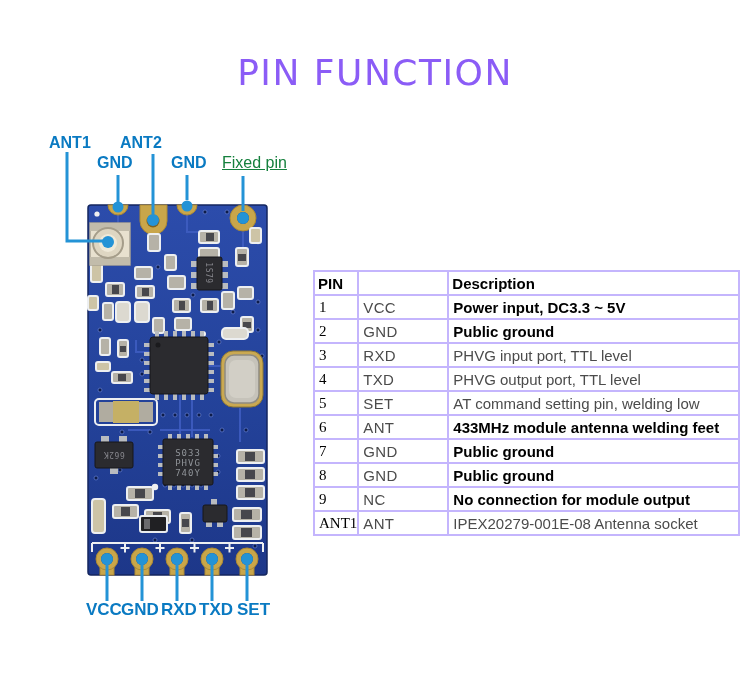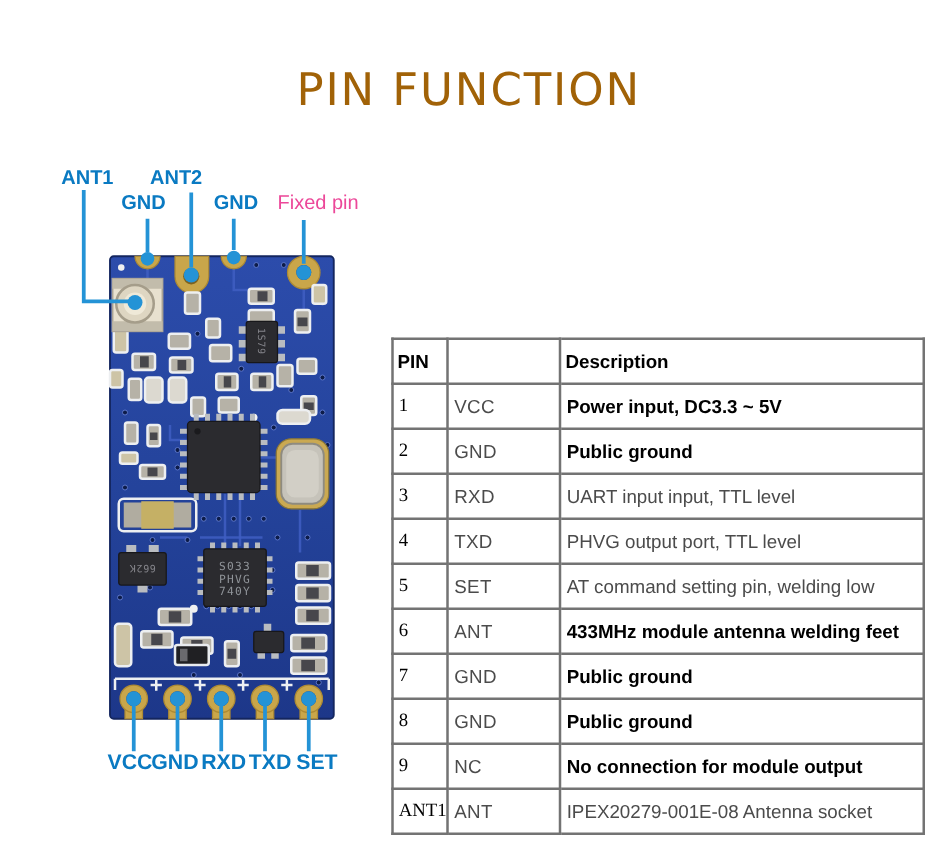--- a/index.html
+++ b/index.html
@@ -3,34 +3,34 @@
 <meta charset="utf-8">
 <style>
   html,body{margin:0;padding:0;}
   body{
     width:750px;height:676px;position:relative;background:#ffffff;
     font-family:"Liberation Sans","DejaVu Sans",sans-serif;overflow:hidden;
   }
   .title{
     position:absolute;left:0;right:0;top:28px;text-align:center;
     font-family:"DejaVu Sans","Liberation Sans",sans-serif;
-    font-size:36px;letter-spacing:1.5px;color:#a16207;font-weight:400;
+    font-size:36px;letter-spacing:1.5px;color:#8b5cf6;font-weight:400;
   }
   svg.module{position:absolute;left:0;top:0;pointer-events:none;}
   .lbl{position:absolute;white-space:nowrap;}
   .blue{color:#0a7ac2;font-weight:bold;font-size:16px;}
-  .black{color:#ec4899;font-weight:normal;font-size:16px;}
+  .black{color:#15803d;font-weight:normal;font-size:16px;text-decoration:underline;}
   .botlbl{color:#0a7ac2;font-weight:bold;font-size:17px;}
   
   table.pins{
     position:absolute;left:313px;top:270px;border-collapse:collapse;table-layout:fixed;
     background:#fff;
   }
   table.pins td,table.pins th{
-    border:2px solid #737373;height:36px;padding:0 0 0 4px;box-sizing:border-box;
+    border:2px solid #c4b5fd;height:24px;padding:0 0 0 4px;box-sizing:border-box;
     vertical-align:middle;white-space:nowrap;overflow:hidden;font-size:15px;text-align:left;
   }
   table.pins th{font-weight:bold;color:#000;padding-left:3px;}
   td.c-pin{width:44px;text-align:center;padding-left:0;
     font-family:"Liberation Serif","DejaVu Serif",serif;font-size:16px;color:#000;}
   th.c-pin{width:44px;}
   td.c-name{width:90px;color:#4b4b4b;letter-spacing:.3px;}
   th.c-name{width:90px;}
   td.c-desc{width:291px;padding-left:5px;}
   th.c-desc{width:291px;padding-left:5px;}
@@ -386,21 +386,21 @@
       <td class="c-desc b">Power input, DC3.3 ~ 5V</td>
     </tr>
     <tr>
       <td class="c-pin">2</td>
       <td class="c-name">GND</td>
       <td class="c-desc b">Public ground</td>
     </tr>
     <tr>
       <td class="c-pin">3</td>
       <td class="c-name">RXD</td>
-      <td class="c-desc l">UART input input, TTL level</td>
+      <td class="c-desc l">PHVG input port, TTL level</td>
     </tr>
     <tr>
       <td class="c-pin">4</td>
       <td class="c-name">TXD</td>
       <td class="c-desc l">PHVG output port, TTL level</td>
     </tr>
     <tr>
       <td class="c-pin">5</td>
       <td class="c-name">SET</td>
       <td class="c-desc l">AT command setting pin, welding low</td>

